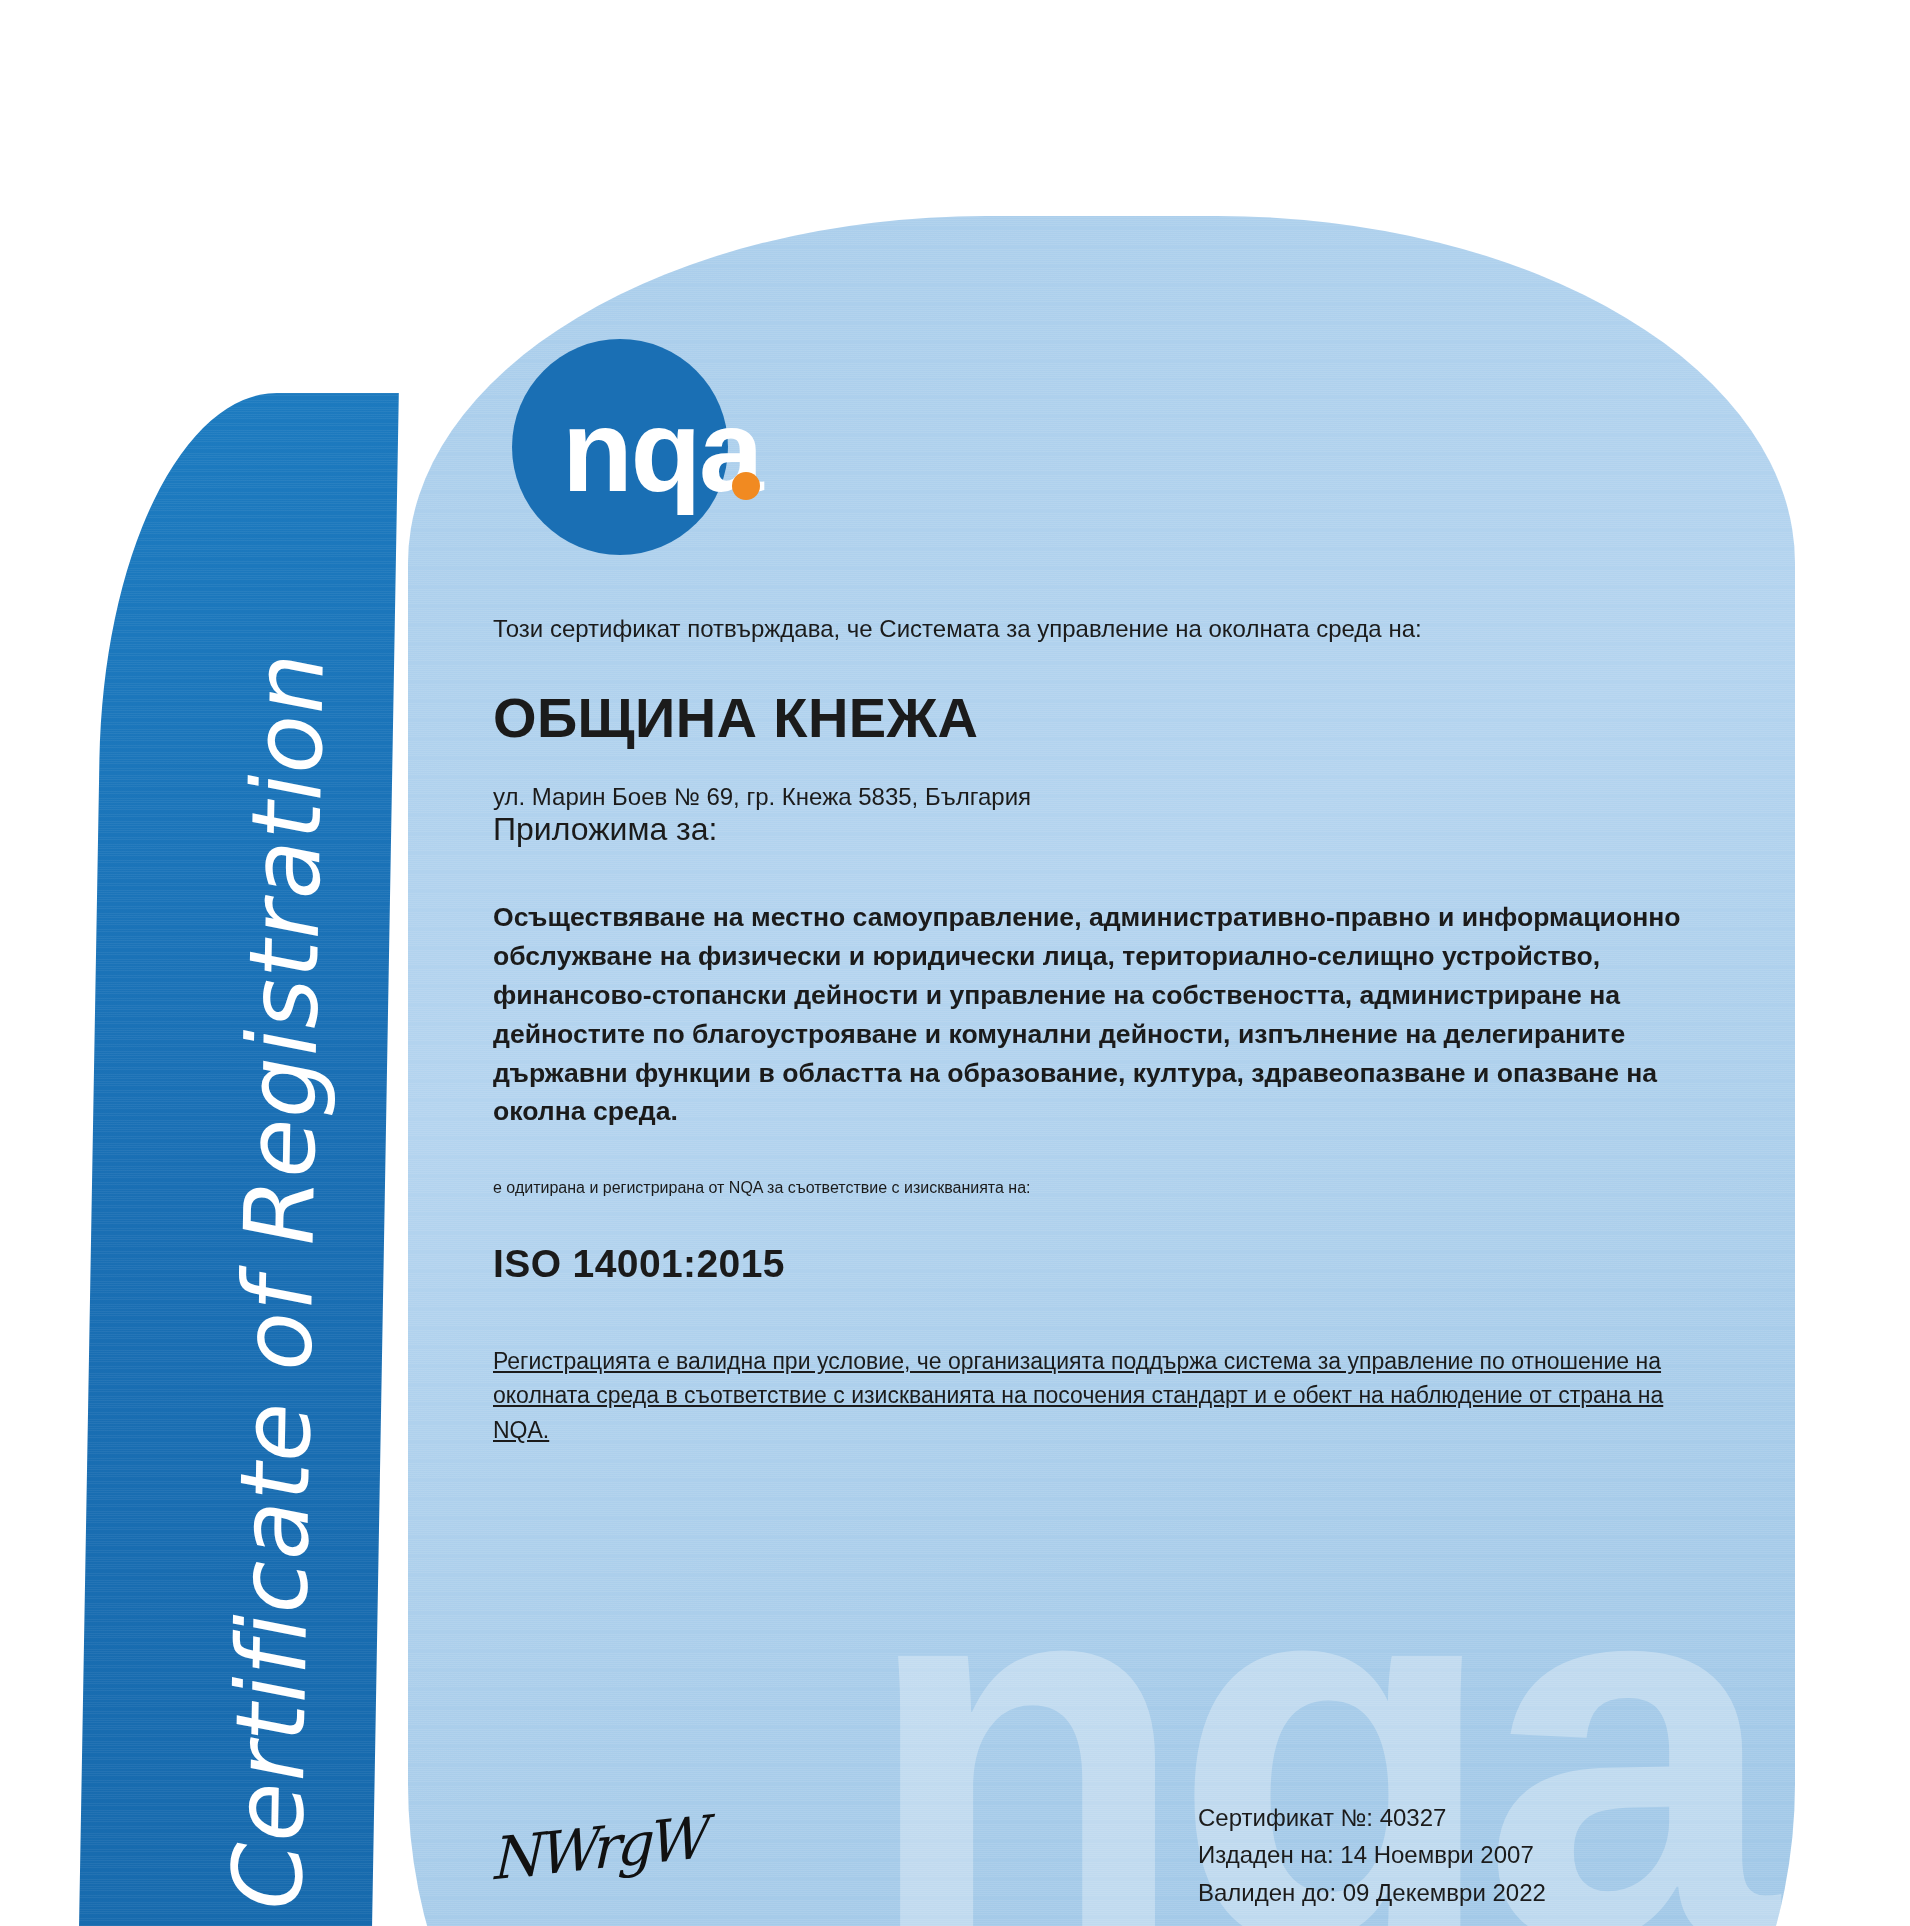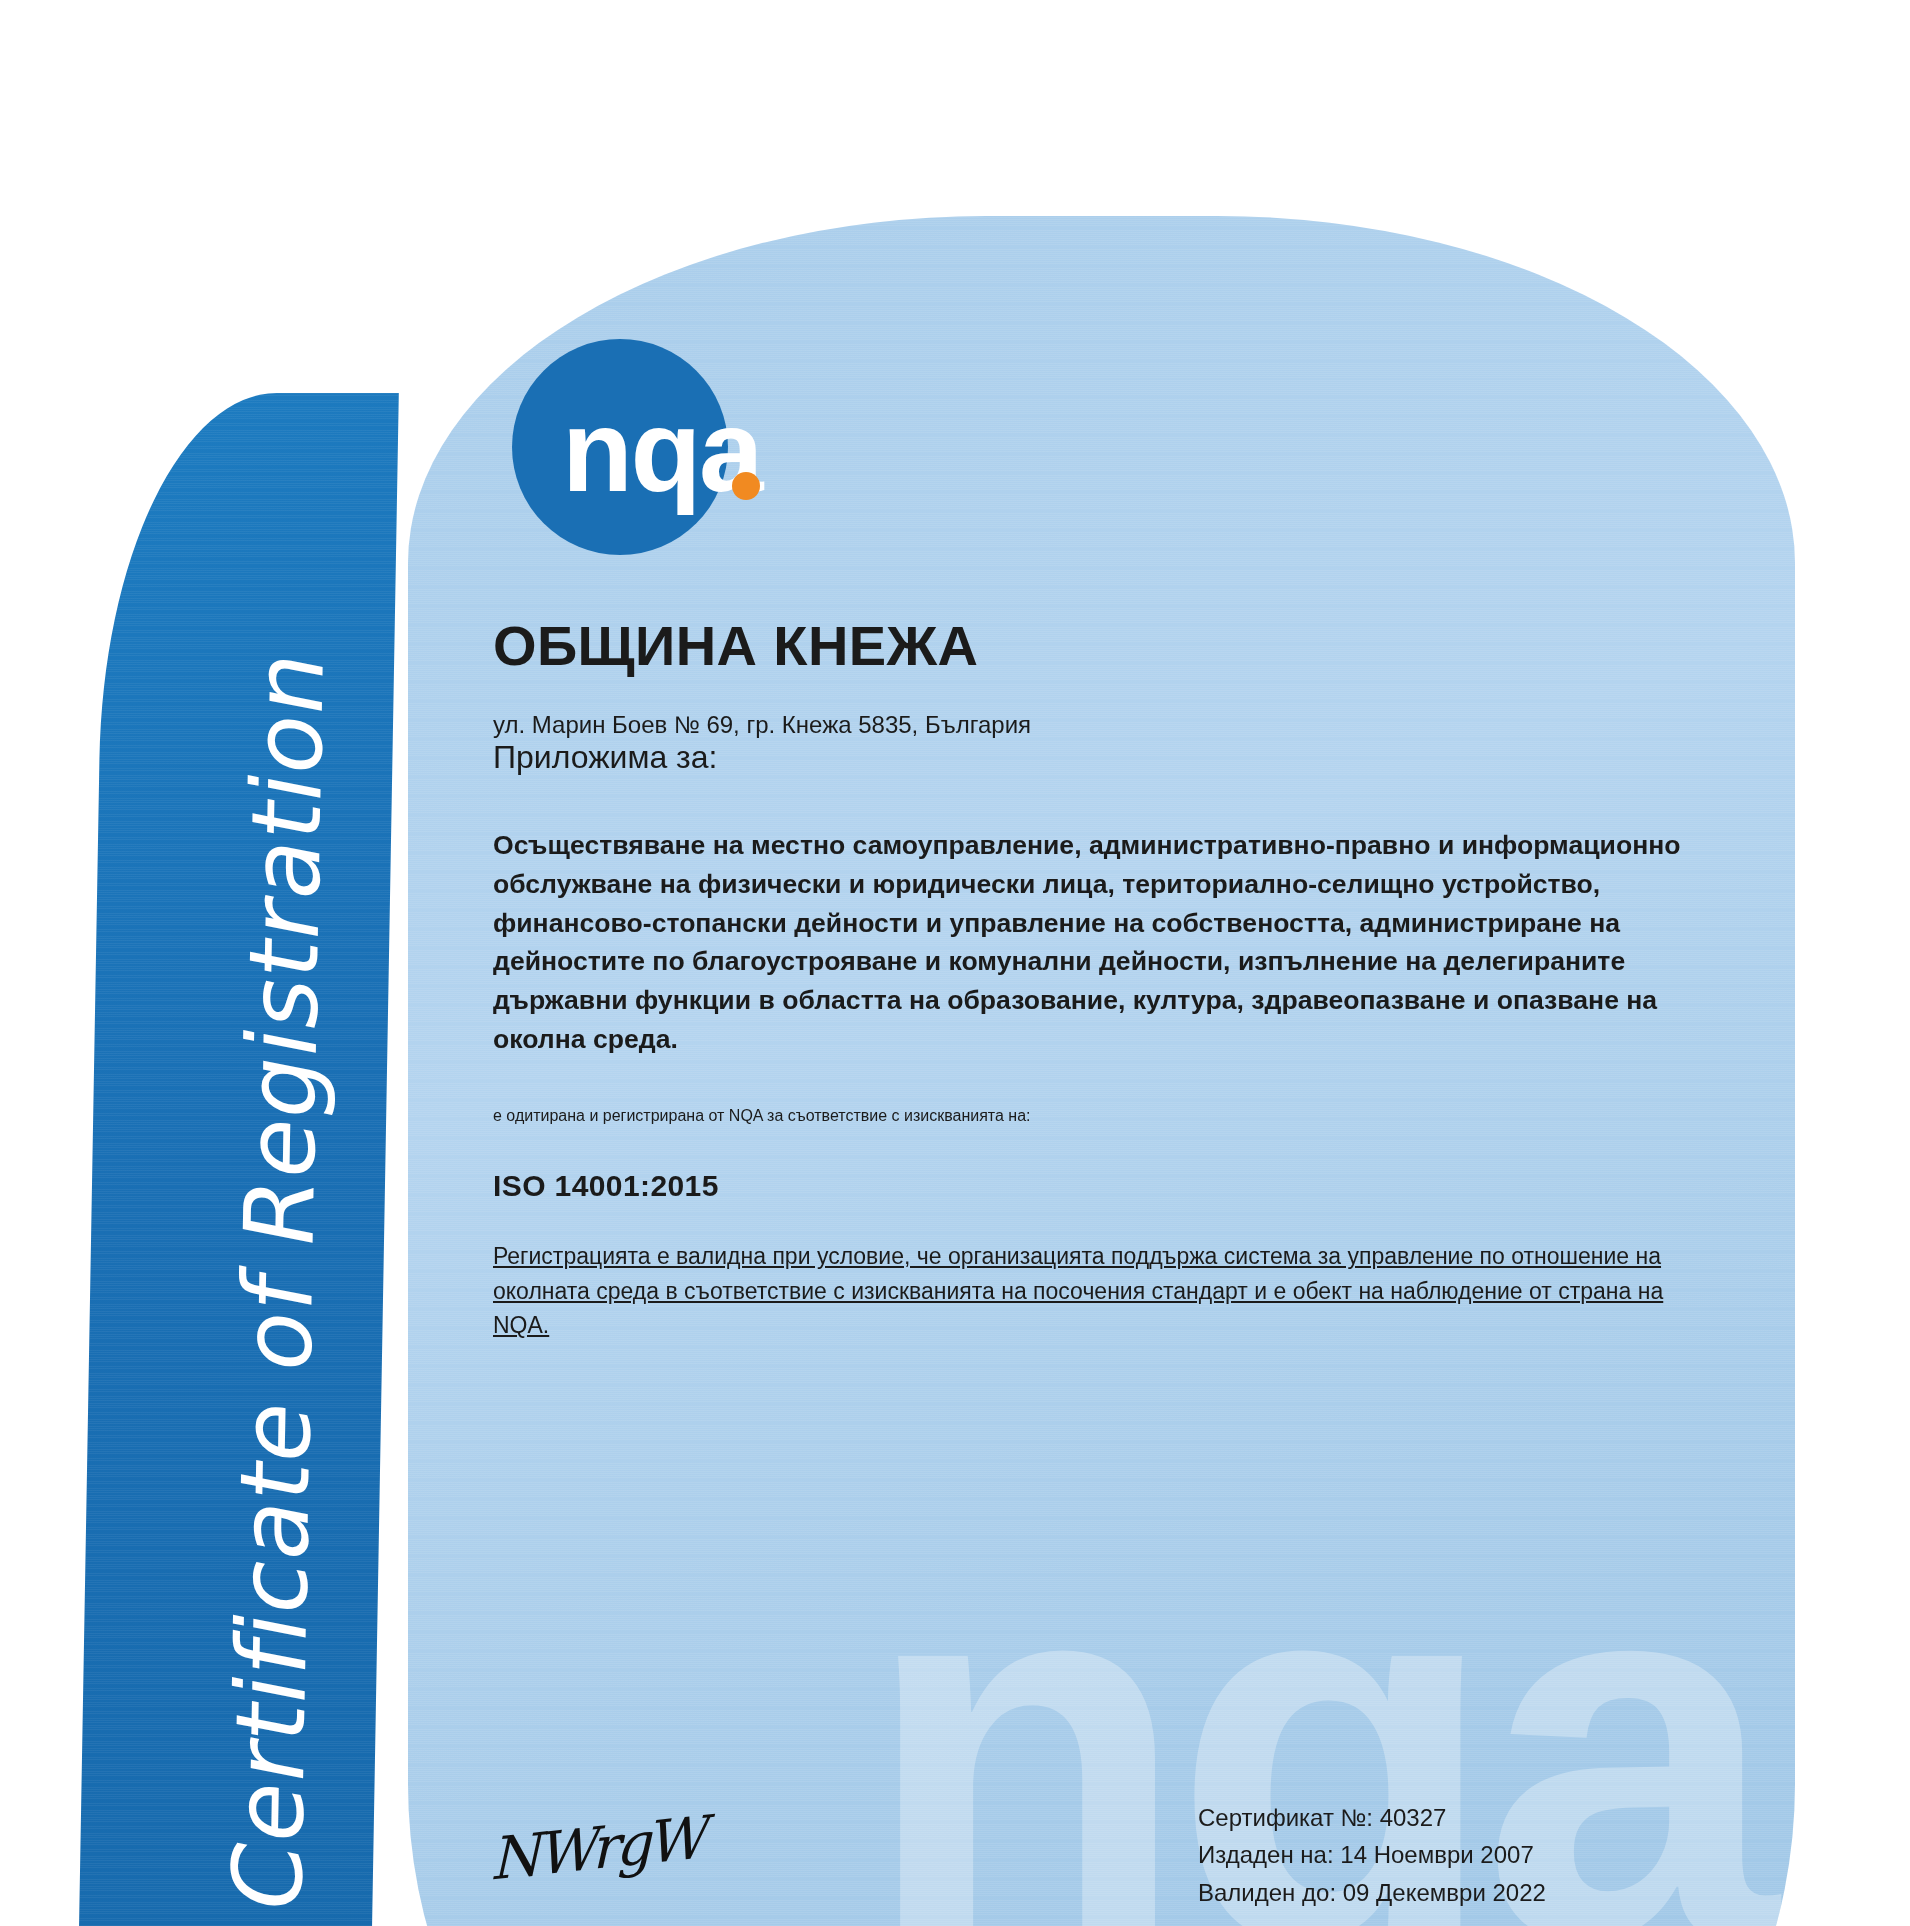--- a/index.html
+++ b/index.html
@@ -162,24 +162,24 @@
     line-height: 1.46;
     margin-bottom: 46px;
     margin-top: 35px;
   }
   .audited {
     font-size: 16px;
     line-height: 1.4;
     margin-bottom: 42px;
   }
   .standard {
-    font-size: 30px;
+    font-size: 39px;
     font-weight: 700;
     letter-spacing: 0.4px;
-    margin-bottom: 36px;
+    margin-bottom: 58px;
   }
   .validity {
     font-size: 23px;
     line-height: 1.5;
     text-decoration: underline;
   }
 
   
   .sig-block {
     position: absolute;
@@ -220,20 +220,21 @@
     <div class="ribbon-text">Certificate of Registration</div>
   </div>
 
   <div class="logo">
     <div class="logo-circle"></div>
     <div class="logo-text">nqa</div>
     <div class="logo-dot"></div>
   </div>
 
   <div class="content">
+    <div class="intro-line">Този сертификат потвърждава, че Системата за управление на околната среда на:</div>
     <div class="org-name">ОБЩИНА КНЕЖА</div>
     <div class="org-address">ул. Марин Боев № 69, гр. Кнежа 5835, България</div>
     <div class="applies-label">Приложима за:</div>
     <div class="scope">Осъществяване на местно самоуправление, административно-правно и информационно обслужване на физически и юридически лица, териториално-селищно устройство, финансово-стопански дейности и управление на собствеността, администриране на дейностите по благоустрояване и комунални дейности, изпълнение на делегираните държавни функции в областта на образование, култура, здравеопазване и опазване на околна среда.</div>
     <div class="audited">е одитирана и регистрирана от NQA за съответствие с изискванията на:</div>
     <div class="standard">ISO 14001:2015</div>
     <div class="validity">Регистрацията е валидна при условие, че организацията поддържа система за управление по отношение на околната среда в съответствие с изискванията на посочения стандарт и е обект на наблюдение от страна на NQA.</div>
   </div>
 
   <div class="sig-block">

